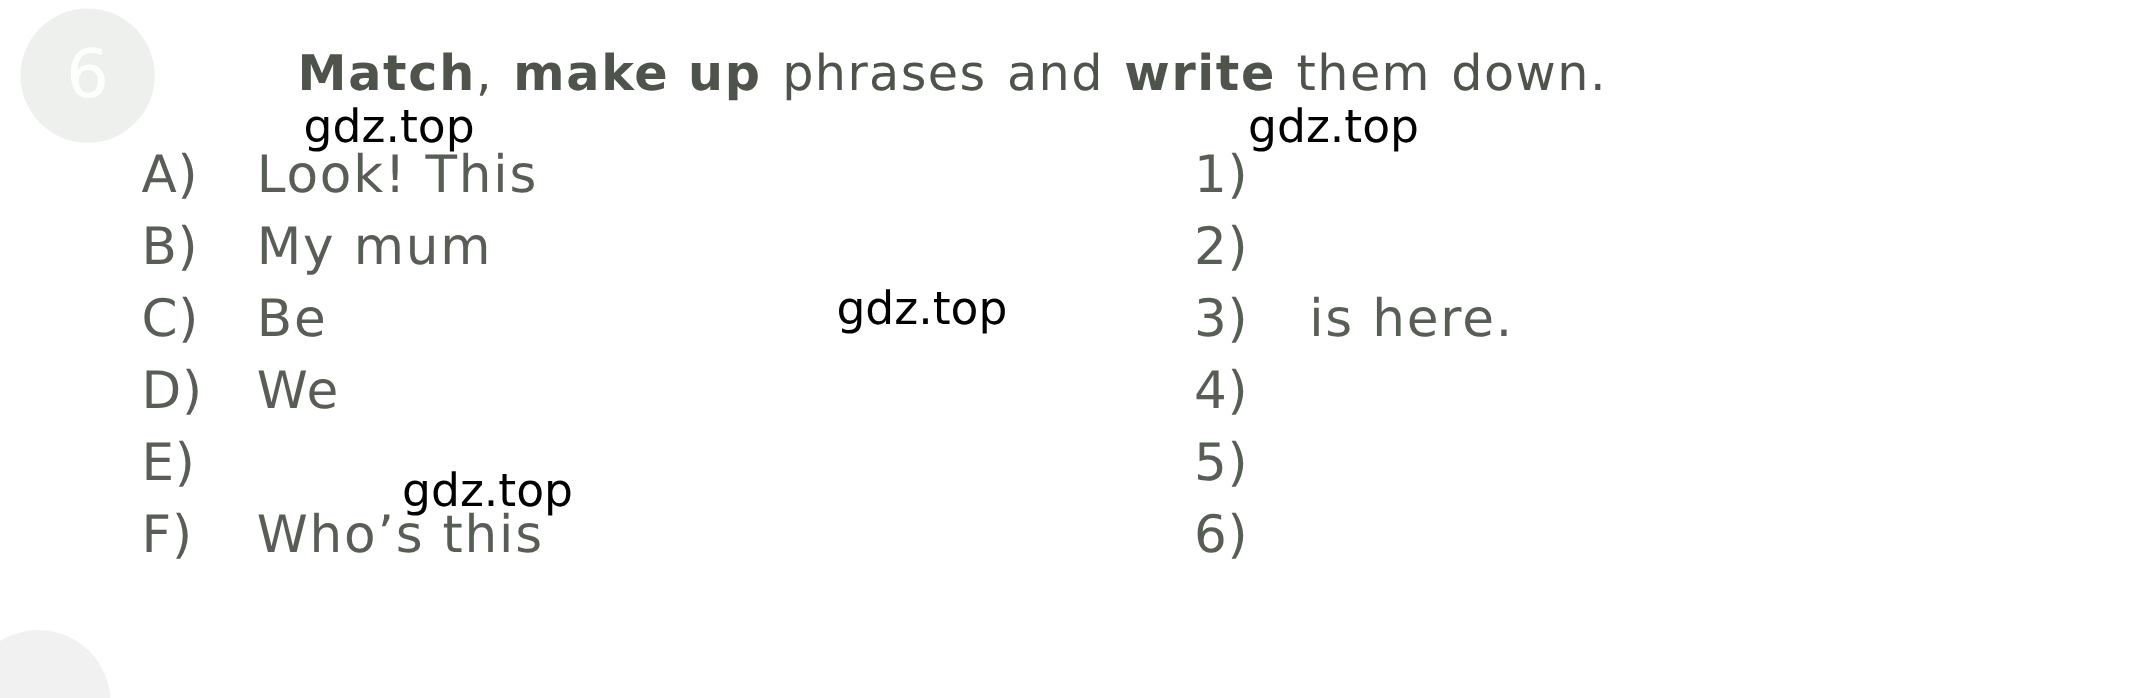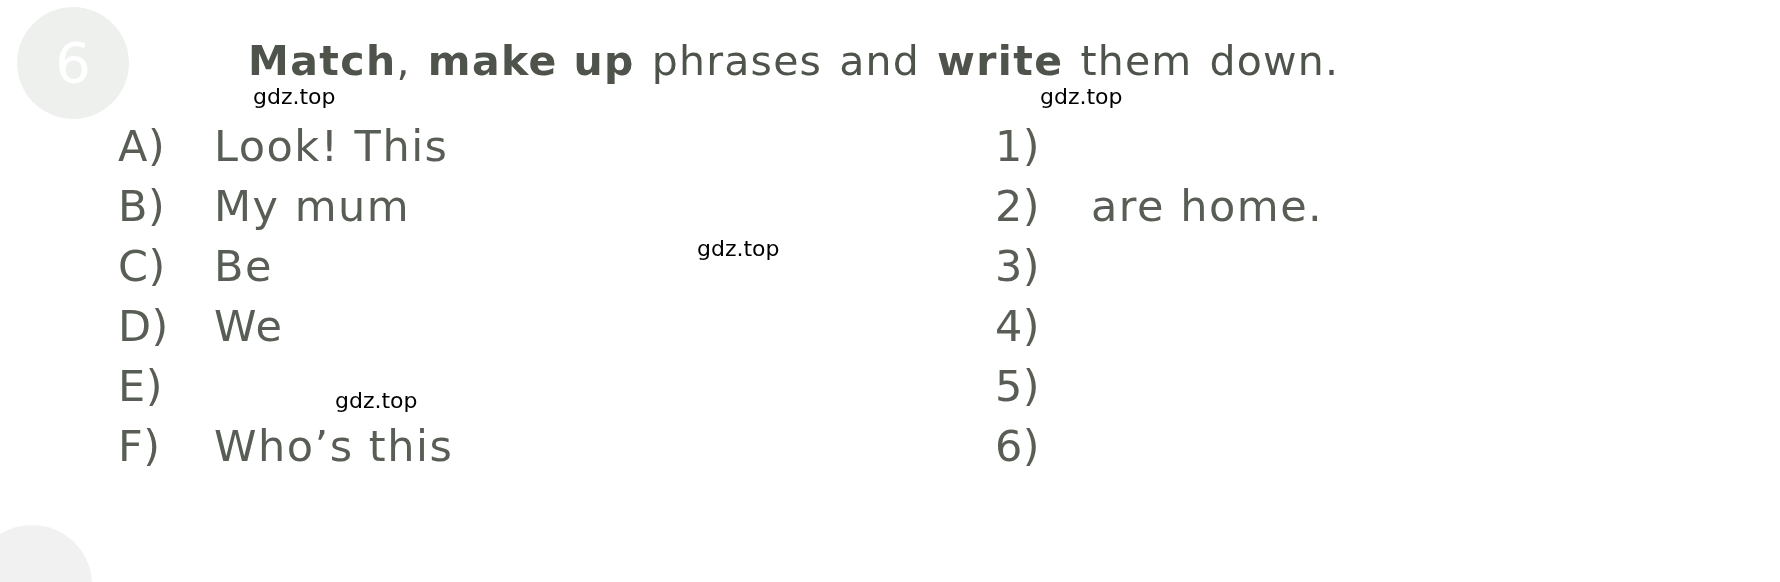--- a/index.html
+++ b/index.html
@@ -95,21 +95,21 @@
   .item-text {
     font-size: 43px;
     color: #585e55;
     letter-spacing: 1.5px;
   }
 
   
   .watermark {
     position: absolute;
     font-family: "DejaVu Sans", sans-serif;
-    font-size: 22px;
+    font-size: 38px;
     font-weight: 400;
     color: #000000;
     letter-spacing: 0px;
     line-height: 1;
     white-space: nowrap;
     user-select: none;
   }
   #watermark-1 { left: 253px;  top: 86px; }
   #watermark-2 { left: 1040px; top: 86px; }
   #watermark-3 { left: 697px;  top: 238px; }
@@ -151,24 +151,24 @@
     <span class="item-text">Who’s  this</span>
   </div>
 </div>
 
 <div id="right-column" class="column">
   <div class="item-row">
     <span class="item-marker">1)</span>
   </div>
   <div class="item-row">
     <span class="item-marker">2)</span>
-    <span class="item-text">are  home.</span>
   </div>
   <div class="item-row">
     <span class="item-marker">3)</span>
+    <span class="item-text">is  here.</span>
   </div>
   <div class="item-row">
     <span class="item-marker">4)</span>
   </div>
   <div class="item-row">
     <span class="item-marker">5)</span>
   </div>
   <div class="item-row">
     <span class="item-marker">6)</span>
   </div>

